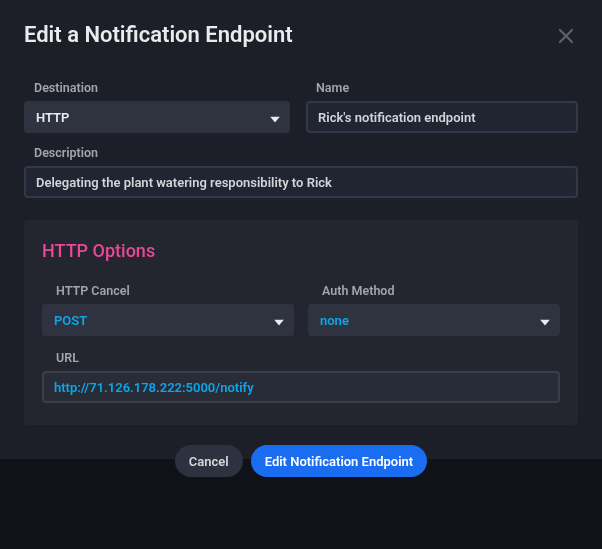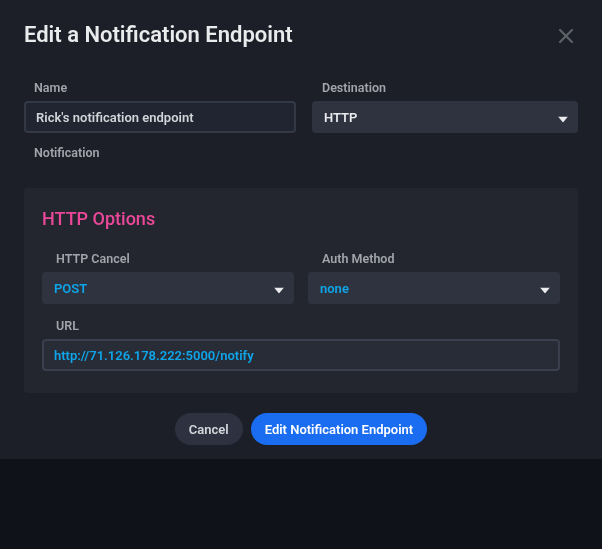--- a/index.html
+++ b/index.html
@@ -205,39 +205,40 @@
     <h1 class="modal-title">Edit a Notification Endpoint</h1>
     <button class="close-btn">
       <svg width="16" height="16" viewBox="0 0 16 16" fill="none" stroke="currentColor" stroke-width="2.2" stroke-linecap="round">
         <line x1="2" y1="2" x2="14" y2="14"></line>
         <line x1="14" y1="2" x2="2" y2="14"></line>
       </svg>
     </button>
   </div>
 
   <div class="form-row">
-    <div class="form-group name">
-      <label class="label">Name</label>
-      <input type="text" class="text-input" value="Rick's notification endpoint" style="">
-    </div>
     <div class="form-group dest">
       <label class="label">Destination</label>
       <div class="select-wrap">
         <span class="value">HTTP</span>
         <span class="caret">
           <svg width="10" height="6" viewBox="0 0 10 6" fill="currentColor">
               <path d="M0 0 L5 6 L10 0 Z"></path>
             </svg>
         </span>
       </div>
     </div>
+    <div class="form-group name">
+      <label class="label">Name</label>
+      <input type="text" class="text-input" value="Rick's notification endpoint" style="">
+    </div>
   </div>
 
   <div class="form-group full" style="margin-bottom:14px;">
-    <label class="label">Notification</label>
+    <label class="label">Description</label>
+    <input type="text" class="text-input" value="Delegating the plant watering responsibility to Rick" style="">
   </div>
 
   <div class="http-options">
     <h2 class="http-options-title">HTTP Options</h2>
 
     <div class="http-row">
       <div class="http-group">
         <label class="http-label">HTTP Cancel</label>
         <div class="http-select">
           <span class="value">POST</span>

